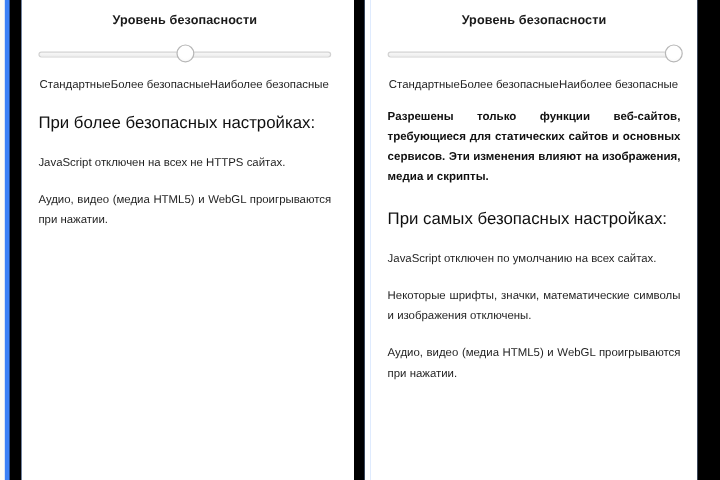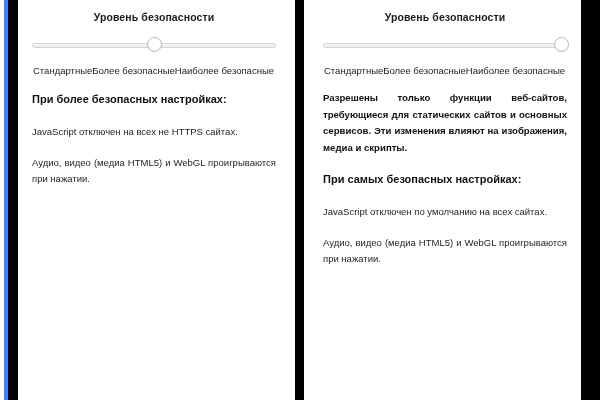--- a/index.html
+++ b/index.html
@@ -102,22 +102,22 @@
   
   .lead {
     font-size: 9.6px;
     font-weight: bold;
     color: #101010;
     text-align: justify;
     line-height: 1.72;
     margin: 14px 0 0 0;
   }
   .subhead {
-    font-size: 11px;
-    font-weight: bold;
+    font-size: 14px;
+    font-weight: normal;
     color: #101010;
     margin: 15px 0 0 0;
     line-height: 1.6;
   }
   .body-para {
     font-size: 9.5px;
     color: #1e1e1e;
     text-align: justify;
     line-height: 1.78;
     margin: 14px 0 0 0;
@@ -171,18 +171,19 @@
       <span class="option-label">Стандартные</span>
       <span class="option-label">Более безопасные</span>
       <span class="option-label">Наиболее безопасные</span>
     </div>
 
     <p class="lead">Разрешены только функции веб-сайтов, требующиеся для статических сайтов и основных сервисов. Эти изменения влияют на изображения, медиа и скрипты.</p>
 
     <p class="subhead">При самых безопасных настройках:</p>
 
     <p class="body-para first">JavaScript отключен по умолчанию на всех сайтах.</p>
+    <p class="body-para">Некоторые шрифты, значки, математические символы и изображения отключены.</p>
     <p class="body-para">Аудио, видео (медиа HTML5) и WebGL проигрываются при нажатии.</p>
   </div>
 
   <div class="bezel bezel-right"></div>
 
 </div>
 
 </body></html>

